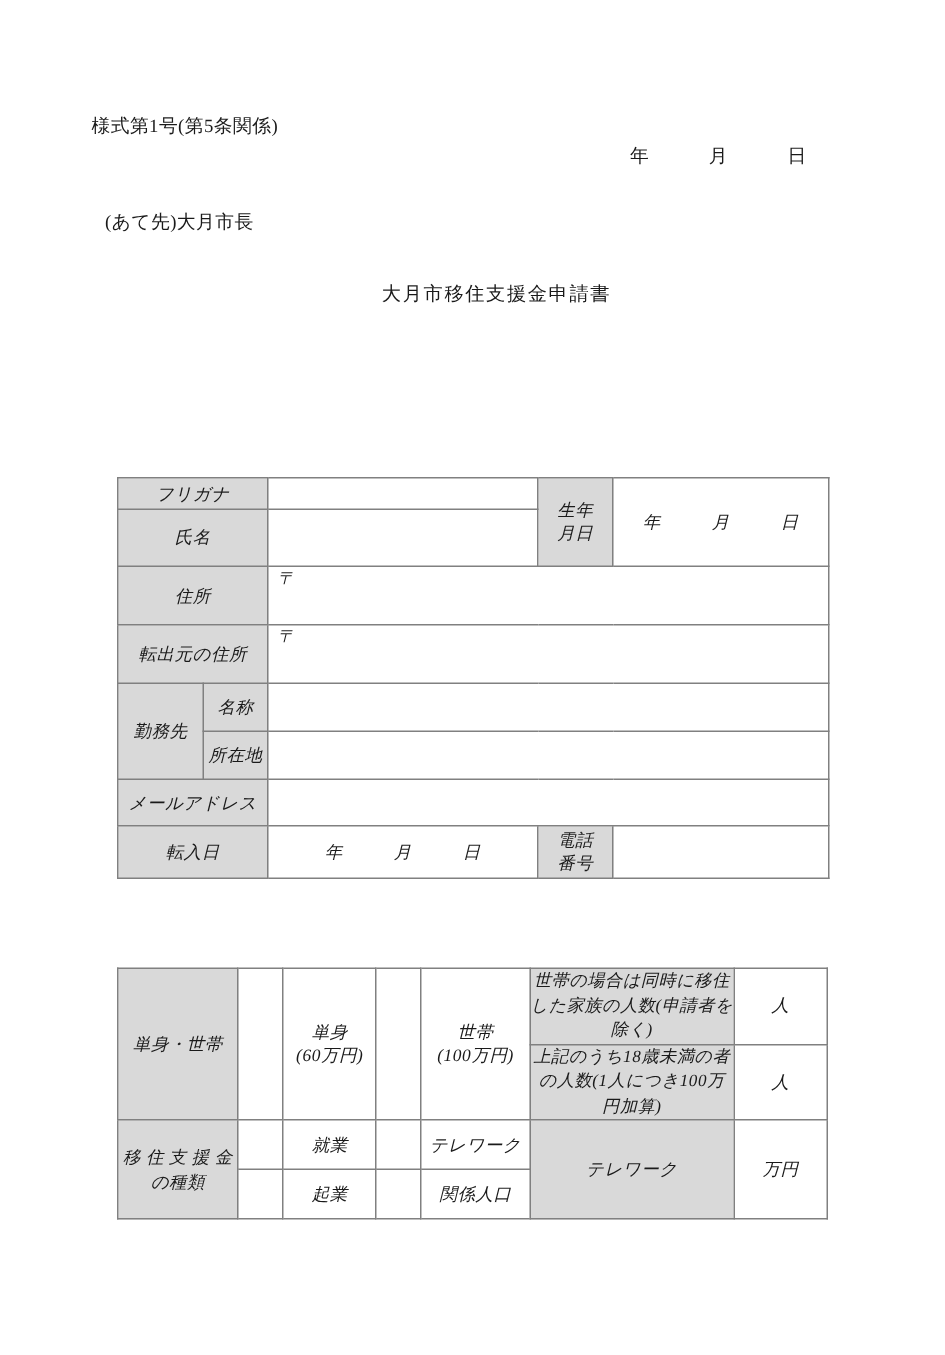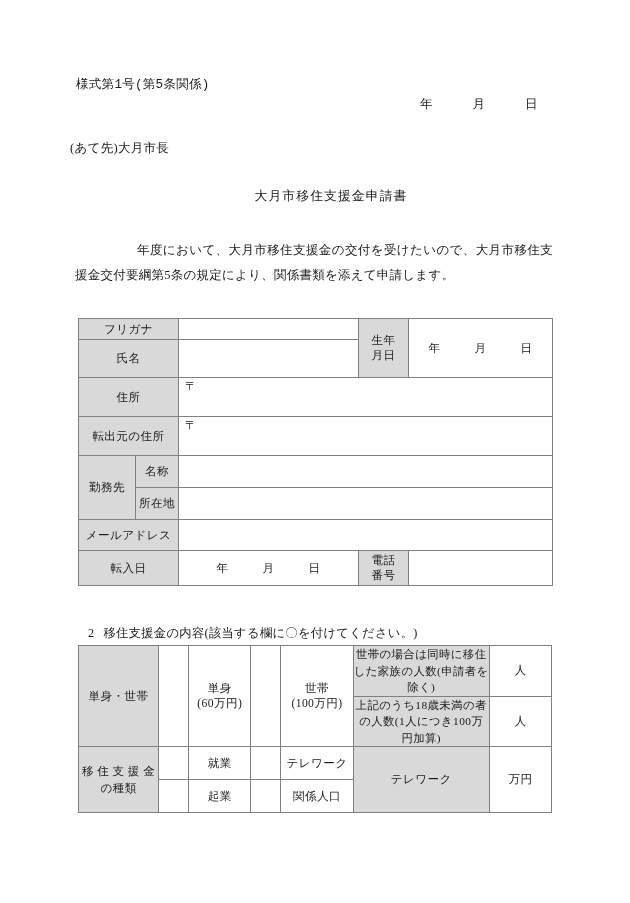--- a/index.html
+++ b/index.html
@@ -18,26 +18,25 @@
     position: relative;
     width: 630px;
     height: 903px;
     box-sizing: border-box;
     padding: 0;
   }
 
   
   .form-no {
     position: absolute;
-    left: 76px;
+    left: 61px;
     top: 76px;
     font-size: 12.5px;
     letter-spacing: 0.3px;
     white-space: nowrap;
-    font-family: Liberation Mono, monospace;
   }
   .date-line {
     position: absolute;
     left: 420px;
     top: 96px;
     font-size: 12.5px;
     white-space: nowrap;
   }
   .date-line .gap { display: inline-block; width: 40px; }
   .addressee {
@@ -88,20 +87,21 @@
     border-collapse: collapse;
     table-layout: fixed;
     font-size: 11.6px;
   }
   .tbl td {
     border: 1px solid #808080;
     padding: 0;
     vertical-align: middle;
     text-align: center;
     letter-spacing: 0.4px;
+    font-style: italic;
   }
   .gray { background: #d9d9d9; }
   .white { background: #ffffff; }
   .dashed-r { border-right: 1px dashed #909090; }
   .dashed-b { border-bottom: 1px dashed #909090; }
   .lbl-left { text-align: left; padding-left: 7px; }
   .lbl-right { text-align: right; padding-right: 10px; }
 
   
   #table1 { left: 78px; top: 318px; width: 474px; }
@@ -141,21 +141,20 @@
   <div class="form-no">様式第1号(第5条関係)</div>
 
   <div class="date-line">
     <span>年</span><span class="gap"></span><span>月</span><span class="gap"></span><span>日</span>
   </div>
 
   <div class="addressee">(あて先)大月市長</div>
 
   <div class="doc-title">大月市移住支援金申請書</div>
 
-  <div class="body-para">年度において、大月市移住支援金の交付を受けたいので、大月市移住支援金交付要綱第5条の規定により、関係書類を添えて申請します。</div>
 
 
   <table class="tbl" id="table1">
     <colgroup>
       <col style="width:57px">
       <col style="width:43px">
       <col style="width:180px">
       <col style="width:50px">
       <col style="width:144px">
     </colgroup>
@@ -219,23 +218,20 @@
         </td>
         <td class="gray two-line">
           <span>電話</span><br>
           <span>番号</span>
         </td>
         <td class="white"></td>
       </tr>
     </tbody>
   </table>
 
-  <div class="sec-caption sec2-caption">
-    <span class="num">2</span><span>移住支援金の内容(該当する欄に〇を付けてください。)</span>
-  </div>
 
   <table class="tbl" id="table2">
     <colgroup>
       <col style="width:80px">
       <col style="width:30px">
       <col style="width:62px">
       <col style="width:30px">
       <col style="width:72px">
       <col style="width:136px">
       <col style="width:62px">

